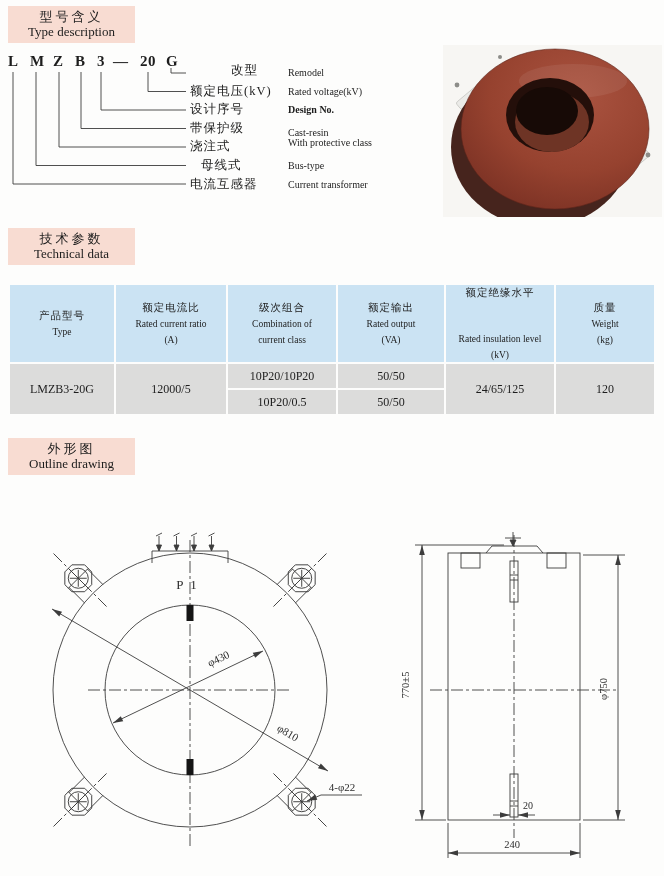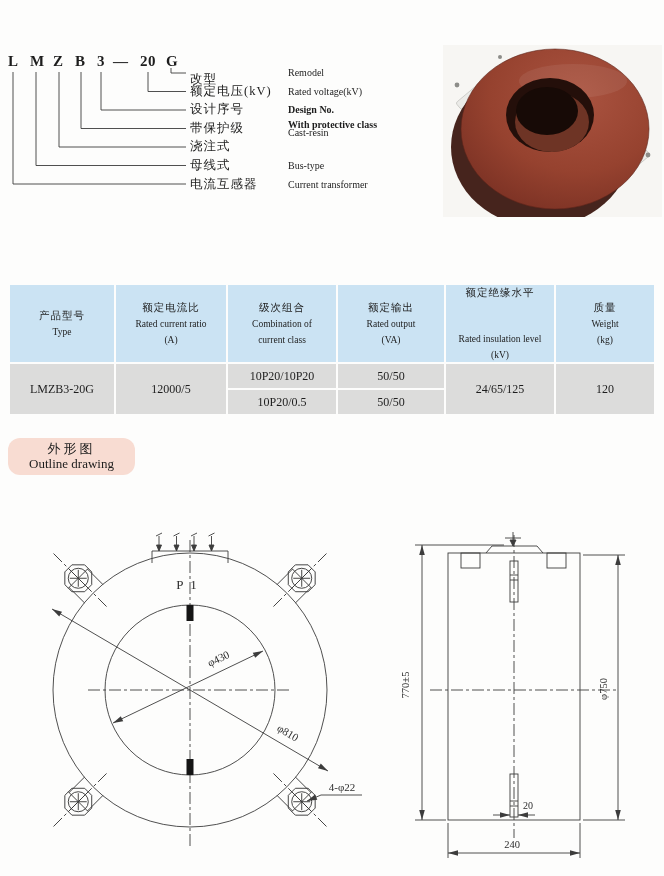--- a/index.html
+++ b/index.html
@@ -35,20 +35,24 @@
 
   
   #drawing-svg{position:absolute;left:0;top:505px;}
   svg text{font-family:"Liberation Serif","DejaVu Serif",serif;fill:#2c2c2c;}
 </style>
 </head>
 <body>
 
 <div id="page">
 
+  <div class="badge" style="top:6px;">
+    <div class="zh">型号含义</div>
+    <div class="en">Type description</div>
+  </div>
 
   <div id="type-section">
     <span class="code-part" style="left:8px;">L</span>
     <span class="code-part" style="left:30px;">M</span>
     <span class="code-part" style="left:53px;">Z</span>
     <span class="code-part" style="left:75px;">B</span>
     <span class="code-part" style="left:97px;">3</span>
     <span class="code-part" style="left:113px;">—</span>
     <span class="code-part" style="left:140px;">20</span>
     <span class="code-part" style="left:166px;">G</span>
@@ -58,31 +62,31 @@
         <path d="M171,18 V23 H186"></path>
         <path d="M148,22 V41.5 H186"></path>
         <path d="M101,22 V60 H186"></path>
         <path d="M81,22 V78.5 H186"></path>
         <path d="M59,22 V97 H186"></path>
         <path d="M36,22 V115.5 H186"></path>
         <path d="M13,22 V134 H186"></path>
       </g>
     </svg>
 
-    <span class="legend-zh" style="top:21px;">改型</span>
+    <span class="legend-zh" style="top:12px;margin-left:41px;">改型</span>
     <span class="legend-en" style="top:14px;">Remodel</span>
     <span class="legend-zh" style="top:33px;">额定电压(kV)</span>
     <span class="legend-en" style="top:33px;">Rated voltage(kV)</span>
     <span class="legend-zh" style="top:51px;">设计序号</span>
     <span class="legend-en" style="top:51px;font-weight:bold;">Design No.</span>
     <span class="legend-zh" style="top:70px;">带保护级</span>
-    <span class="legend-en" style="top:66px;font-weight:bold;">With protective class</span>
+    <span class="legend-en" style="top:84px;">With protective class</span>
     <span class="legend-zh" style="top:88px;">浇注式</span>
     <span class="legend-en" style="top:74px;">Cast-resin</span>
-    <span class="legend-zh" style="top:107px;">母线式</span>
+    <span class="legend-zh" style="top:107px;margin-left:11px;">母线式</span>
     <span class="legend-en" style="top:107px;">Bus-type</span>
     <span class="legend-zh" style="top:126px;">电流互感器</span>
     <span class="legend-en" style="top:126px;">Current transformer</span>
   </div>
 
   <div id="photo">
     <svg width="219" height="172" viewBox="0 0 219 172">
       <defs>
         <radialGradient id="bodyGrad" cx="0.62" cy="0.3" r="0.85">
           <stop offset="0%" stop-color="#aa5340"></stop>
@@ -110,20 +114,24 @@
       </g>
       <ellipse cx="98" cy="102" rx="90" ry="80" fill="#46241d"></ellipse>
       <ellipse cx="112" cy="84" rx="94" ry="80" fill="url(#bodyGrad)" stroke="#5d241a" stroke-width="0.6"></ellipse>
       <ellipse cx="130" cy="36" rx="54" ry="17" fill="#ffffff" opacity="0.07"></ellipse>
       <ellipse cx="107" cy="70" rx="44" ry="37" fill="#240f0a"></ellipse>
       <ellipse cx="109" cy="77" rx="37" ry="30" fill="#6e3425"></ellipse>
       <ellipse cx="104" cy="66" rx="31" ry="24" fill="#170a06"></ellipse>
     </svg>
   </div>
 
+  <div class="badge" style="top:228px;">
+    <div class="zh">技术参数</div>
+    <div class="en">Technical data</div>
+  </div>
 
   <table id="tech-table">
     <colgroup>
       <col style="width:104px">
         <col style="width:110px">
         <col style="width:108px">
       <col style="width:106px">
         <col style="width:108px">
         <col style="width:98px">
     </colgroup>
@@ -167,21 +175,21 @@
       <td class="bd cellval" rowspan="2">24/65/125</td>
       <td class="bd cellval" rowspan="2">120</td>
     </tr>
     <tr style="height:24px;">
       <td class="bd cellval">10P20/0.5</td>
       <td class="bd cellval">50/50</td>
     </tr>
   </tbody>
     </table>
 
-  <div class="badge" style="top:438px;border-radius:12px;">
+  <div class="badge" style="top:438px;">
     <div class="zh">外形图</div>
     <div class="en">Outline drawing</div>
   </div>
 
   <svg id="drawing-svg" width="664" height="371" viewBox="0 0 664 371">
     <defs>
       <marker id="arw" markerUnits="userSpaceOnUse" markerWidth="13" markerHeight="8" viewBox="-1 -4 13 8" refX="10" refY="0" orient="auto-start-reverse">
         <path d="M10,0 L0,2.8 L0,-2.8 Z" fill="#3c3c3c" stroke="none"></path>
       </marker>
       <g id="lug" stroke="#3c3c3c" stroke-width="0.9" fill="none">

